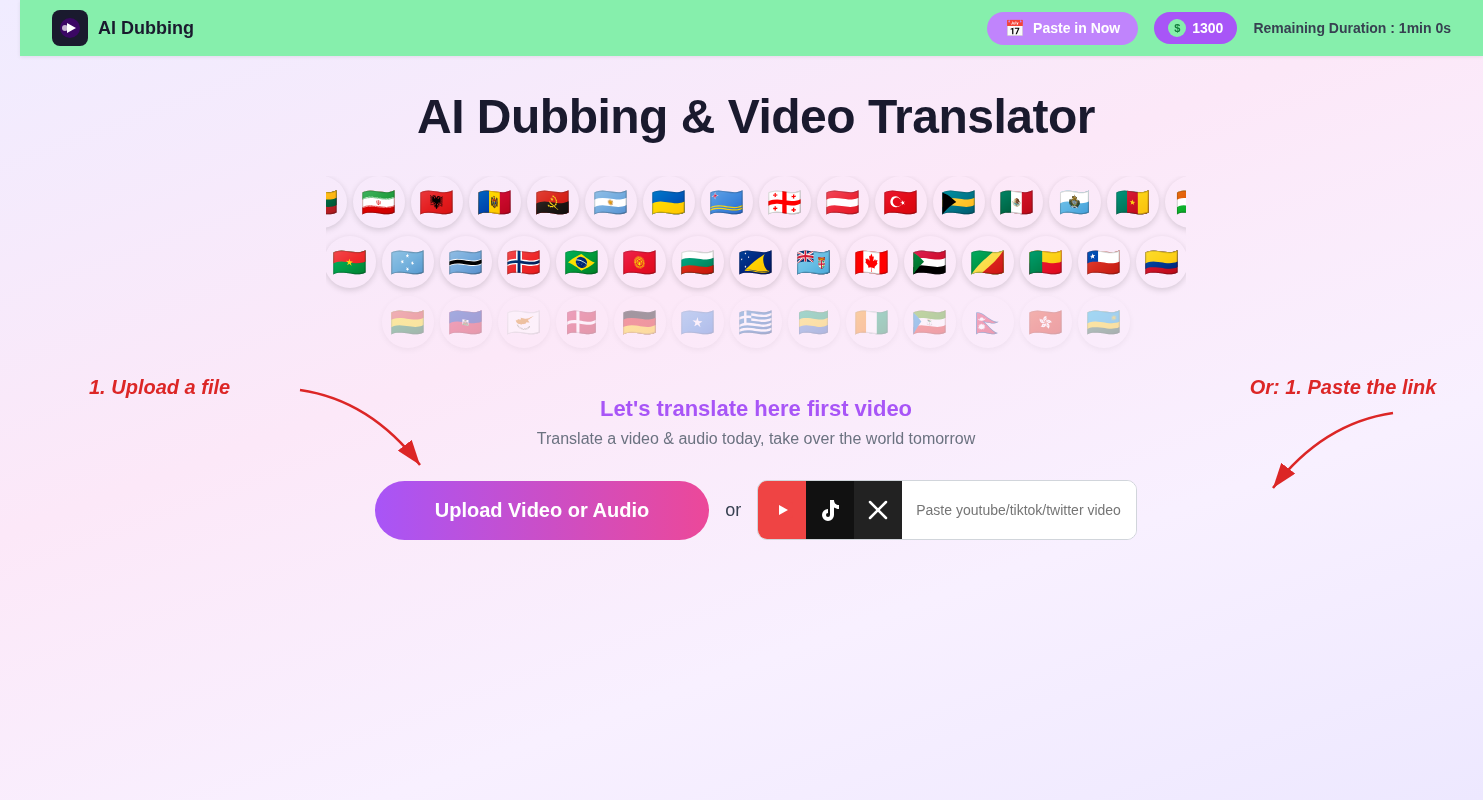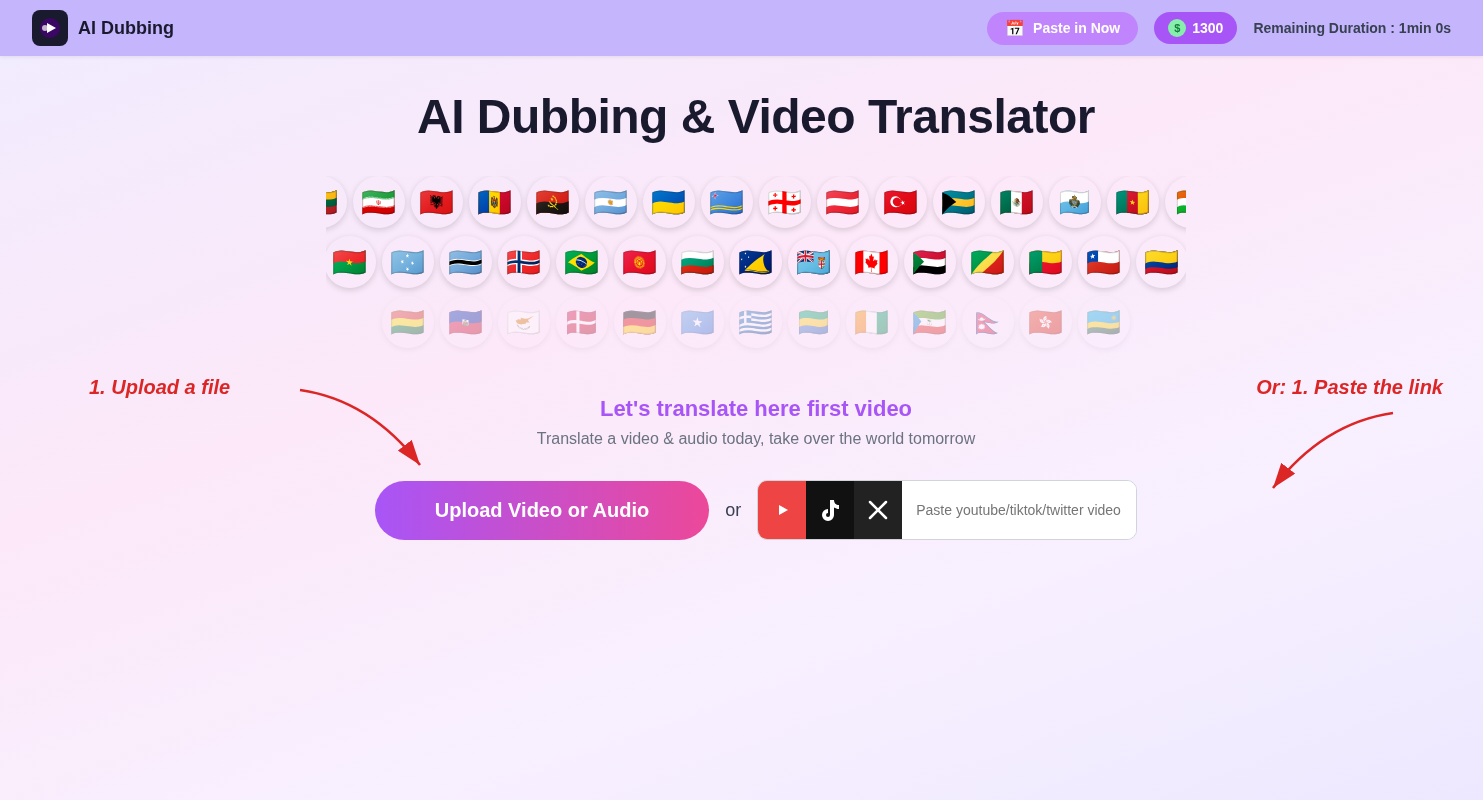--- a/index.html
+++ b/index.html
@@ -10,22 +10,23 @@
       width: 1483px;
       overflow: hidden;
     }
 
     
     .header {
       display: flex;
       align-items: center;
       padding: 0 32px;
       height: 56px;
-      background: #c4b5fd;
+      background: #86efac;
       box-shadow: 0 1px 4px rgba(0,0,0,0.08);
+      margin-left: 20px;
     }
     .logo-wrapper {
       display: flex;
       align-items: center;
       gap: 10px;
     }
     .logo-icon {
       width: 36px;
       height: 36px;
       background: #1a1a2e;
@@ -342,21 +343,21 @@
       <svg width="160" height="100" style="margin-top:4px; margin-left:60px;">
         <defs>
           <marker id="arrowhead-l" markerWidth="10" markerHeight="7" refX="10" refY="3.5" orient="auto">
             <polygon points="0 0, 10 3.5, 0 7" fill="#dc2626"></polygon>
           </marker>
         </defs>
         <path d="M 10 10 Q 80 20 130 85" stroke="#dc2626" stroke-width="2.5" fill="none" marker-end="url(#arrowhead-l)"></path>
       </svg>
     </div>
 
-    <div style="position:absolute; right:0; top:-20px; display:flex; flex-direction:column; align-items:flex-end; padding-right:40px;">
+    <div style="position:absolute; right:0; top:-20px; display:flex; flex-direction:column; align-items:center; padding-right:40px;">
       <span class="paste-label" style="position:static;">Or: 1. Paste the link</span>
       <svg width="160" height="100" style="margin-top:4px; margin-right:40px;">
         <defs>
           <marker id="arrowhead-r" markerWidth="10" markerHeight="7" refX="10" refY="3.5" orient="auto">
             <polygon points="0 0, 10 3.5, 0 7" fill="#dc2626"></polygon>
           </marker>
         </defs>
         <path d="M 150 10 Q 80 20 30 85" stroke="#dc2626" stroke-width="2.5" fill="none" marker-end="url(#arrowhead-r)"></path>
       </svg>
     </div>

